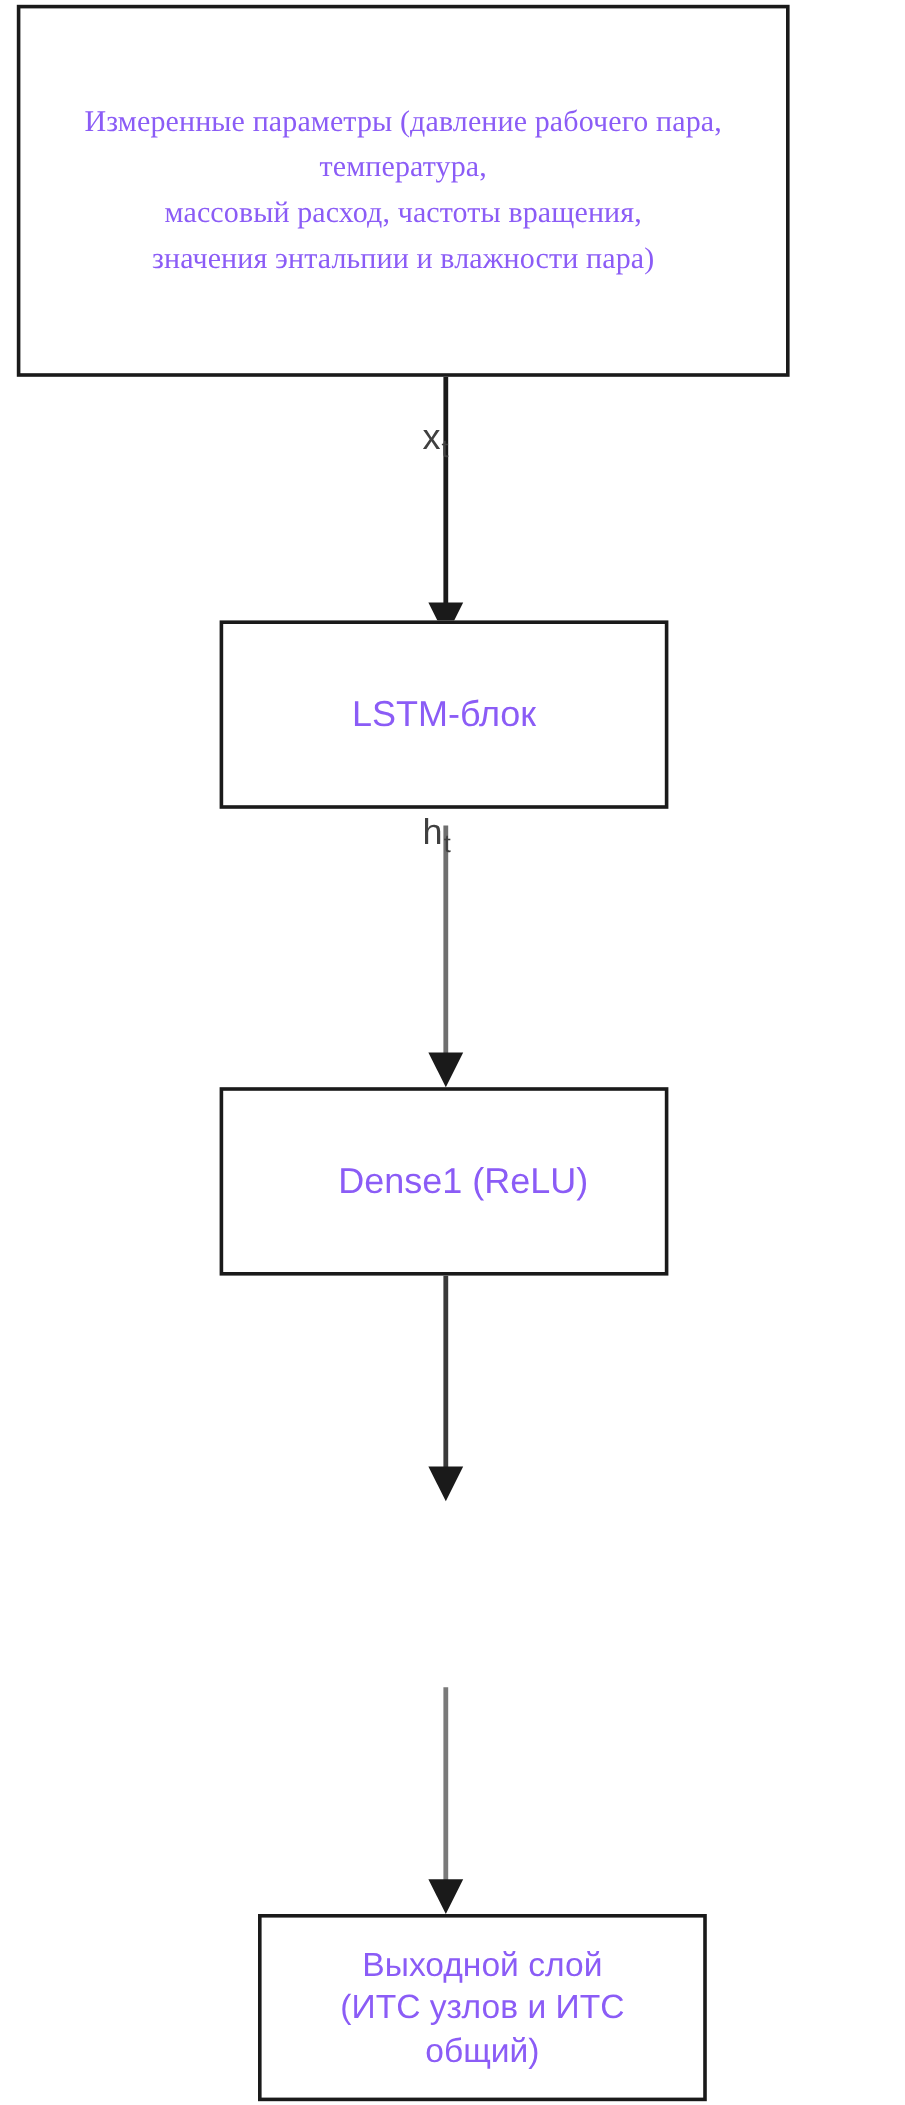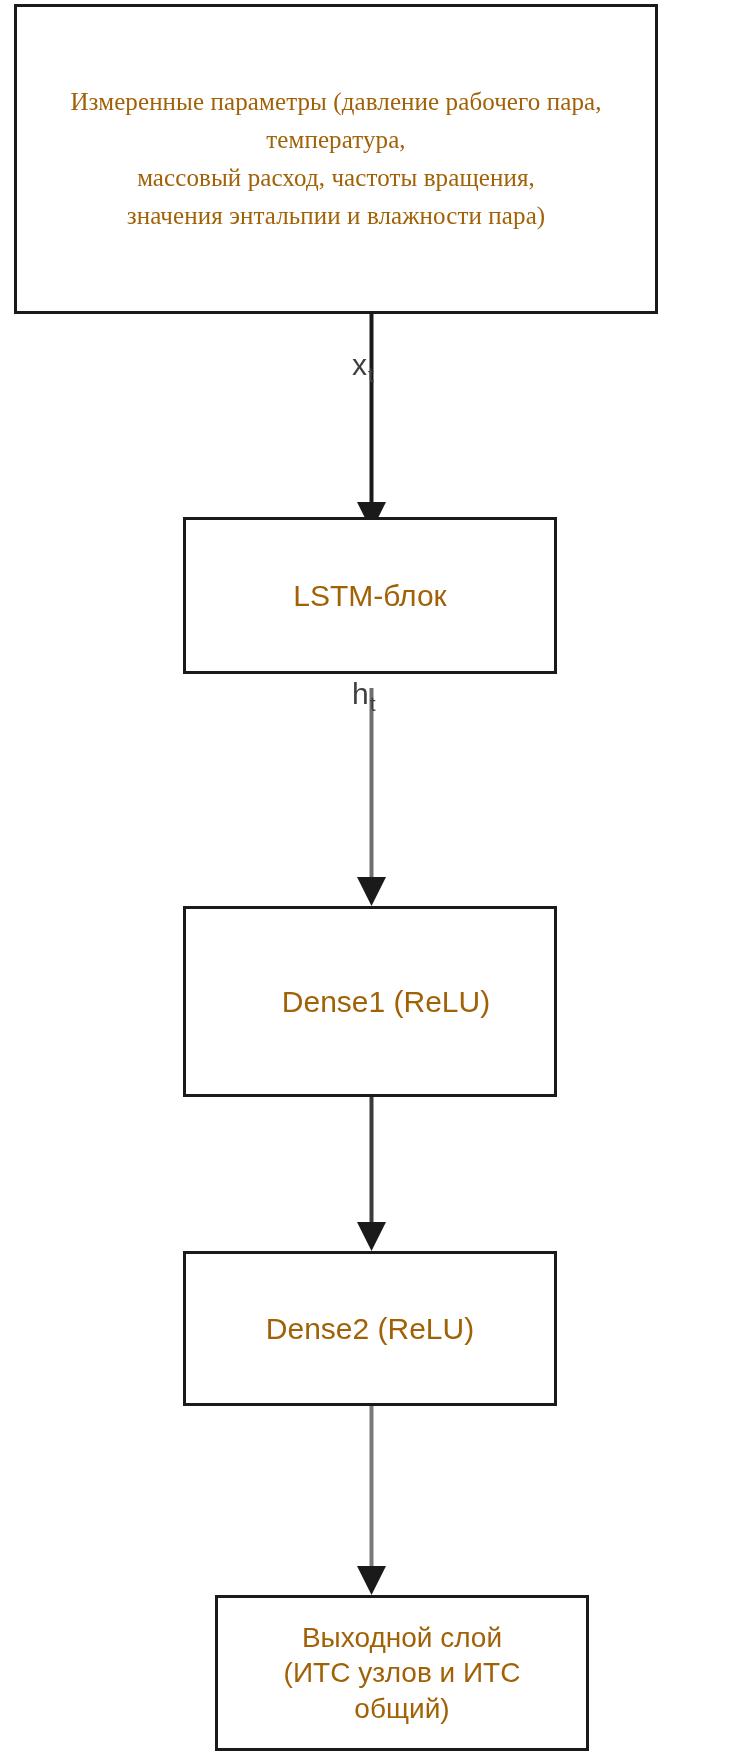--- a/index.html
+++ b/index.html
@@ -27,21 +27,21 @@
     border: 3px solid #1a1a1a;
     display: flex;
     align-items: center;
     justify-content: center;
     text-align: center;
   }
   .node .node-label {
     display: block;
     width: 100%;
     white-space: pre-line;
-    color: #a16207;
+    color: #8b5cf6;
   }
 
   
   #node-input {
     left: 14px;
     top: 4px;
     width: 644px;
     height: 310px;
     border-width: 3px;
   }
@@ -50,21 +50,21 @@
     font-size: 25px;
     line-height: 1.52;
     font-weight: 400;
     letter-spacing: 0.1px;
     padding: 0 34px;
     box-sizing: border-box;
   }
 
   
   #node-lstm   { left: 183px; top: 517px;  width: 374px; height: 157px; }
-  #node-dense1 { left: 183px; top: 906px;  width: 374px; height: 191px; padding-left: 32px; }
+  #node-dense1 { left: 183px; top: 906px;  width: 374px; height: 157px; padding-left: 32px; }
   #node-dense2 { left: 183px; top: 1251px; width: 374px; height: 155px; }
   #node-output { left: 183px; top: 1595px; width: 374px; height: 156px; margin-left: 32px; }
 
   #node-lstm .node-label,
   #node-dense1 .node-label,
   #node-dense2 .node-label {
     font-family: "Liberation Sans", sans-serif;
     font-size: 30px;
     line-height: 1.25;
     font-weight: 400;
@@ -140,23 +140,20 @@
   </div>
 
   <div class="node" id="node-lstm">
     <span class="node-label">LSTM-блок</span>
   </div>
 
   <div class="node" id="node-dense1">
     <span class="node-label">Dense1 (ReLU)</span>
   </div>
 
-  <div class="node" id="node-dense2">
-    <span class="node-label">Dense2 (ReLU)</span>
-  </div>
 
   <div class="node" id="node-output">
     <span class="node-label">Выходной слой
 (ИТС узлов и ИТС
 общий)</span>
   </div>
 
   <div class="edge-label" id="edge-label-xt">
     <span>x</span><span class="sub">t</span>
   </div>

